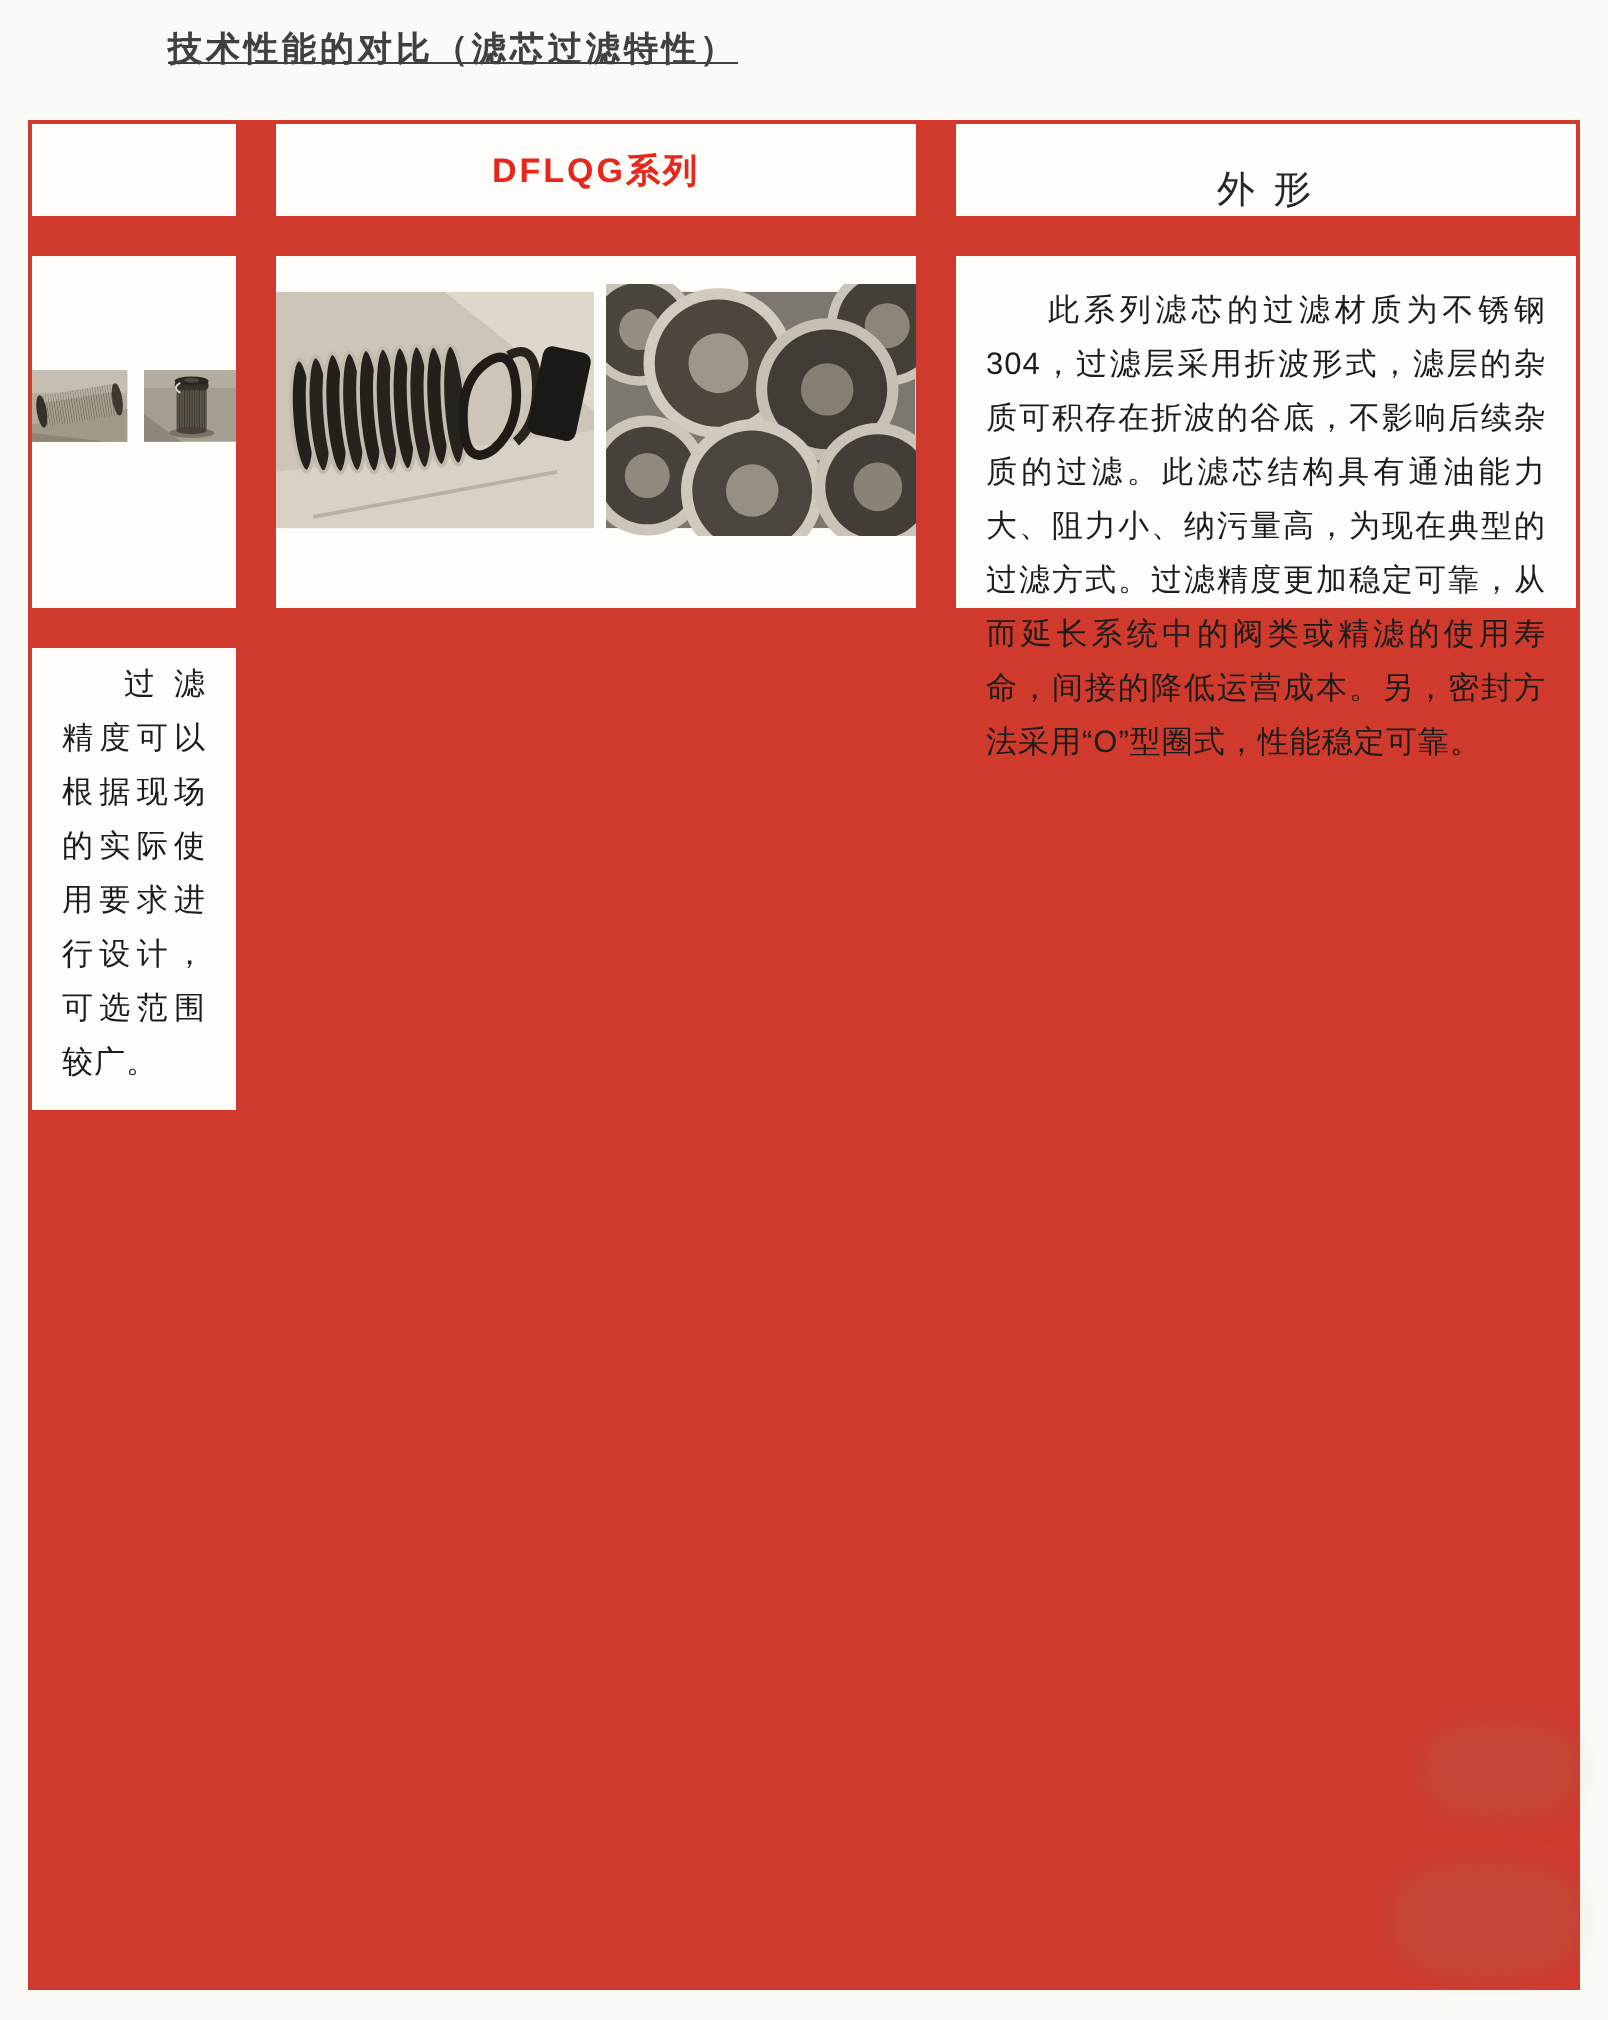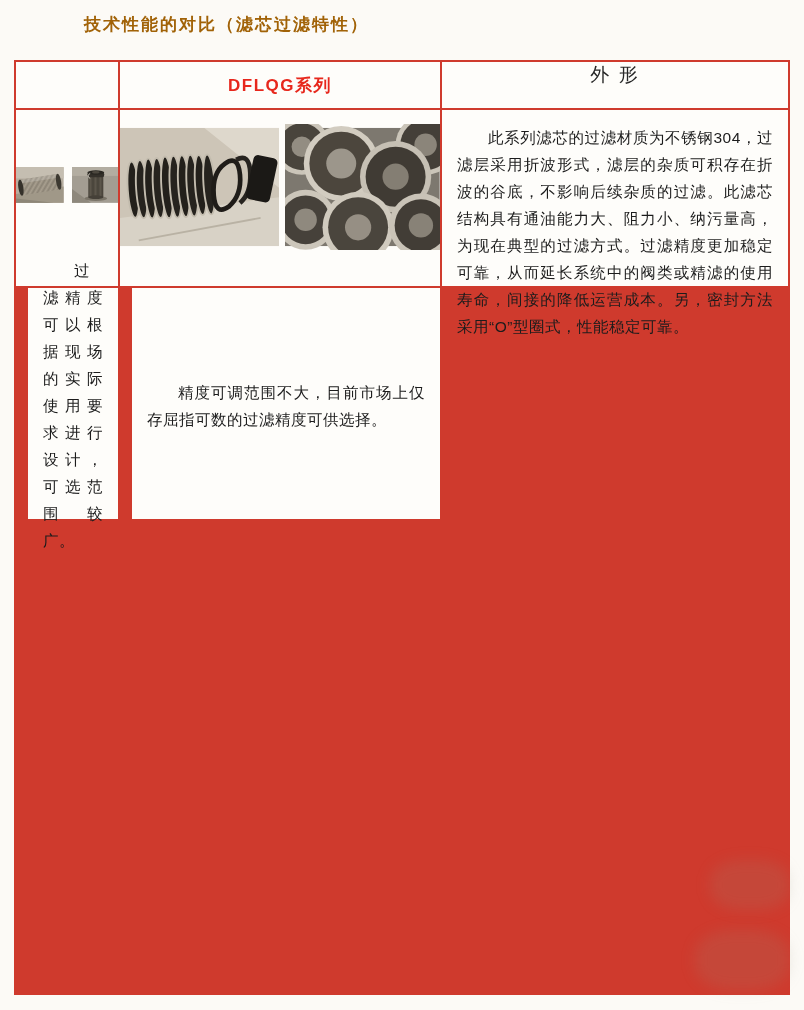--- a/index.html
+++ b/index.html
@@ -5,47 +5,47 @@
   html,body{margin:0;padding:0;}
   body{
     width:804px;height:1010px;
     background:#fcfaf6;
     font-family:"Liberation Sans","DejaVu Sans",sans-serif;
     position:relative;overflow:hidden;
     color:#1a1a1a;
   }
   .page-title{
     position:absolute;left:84px;top:13px;
-    font-size:17px;font-weight:bold;letter-spacing:2px;color:#a16207;
+    font-size:17px;font-weight:bold;letter-spacing:2px;color:#404040;text-decoration:underline;
   }
   .cmp-table{
     position:absolute;left:14px;top:60px;width:776px;height:935px;
     display:grid;
     grid-template-columns:102px 320px 1fr;
     grid-template-rows:46px 176px 231px 231px 1fr;
-    gap:2px;
+    gap:20px;
     background:#cf3a2d;
     border:2px solid #cf3a2d;
     box-sizing:border-box;
   }
   .cell{background:#fefdfa;box-sizing:border-box;}
   .c-head{
     display:flex;align-items:center;justify-content:center;
     color:#e7271c;font-weight:bold;font-size:17px;letter-spacing:1.5px;
   }
   .c-label{
-    display:flex;flex-direction:column;align-items:center;justify-content:flex-start;
+    display:flex;flex-direction:column;align-items:center;justify-content:flex-end;
     gap:24px;font-size:19px;color:#262626;letter-spacing:2px;
   }
   .c-text{padding:14px 15px 10px 15px;}
   .c-text p{
     margin:0;text-indent:2em;font-size:15.5px;line-height:27px;
     text-align:justify;color:#1c1c1c;letter-spacing:0.5px;
   }
-  .v-center{display:flex;flex-direction:column;justify-content:center;margin-left:12px;}
+  .v-center{display:flex;flex-direction:column;justify-content:flex-end;}
   .photo-pair{
     display:flex;gap:8px;justify-content:center;align-items:flex-start;
     padding-top:18px;
   }
   .photo{display:block;border:0;}
   .smudge{
     position:absolute;background:rgba(150,140,125,0.16);
     filter:blur(7px);border-radius:40%;
   }
 </style>
@@ -156,21 +156,18 @@
     </div>
   </div>
 
   <div class="cell c-text">
     <p>此系列滤芯的过滤材质为不锈钢304，过滤层采用折波形式，滤层的杂质可积存在折波的谷底，不影响后续杂质的过滤。此滤芯结构具有通油能力大、阻力小、纳污量高，为现在典型的过滤方式。过滤精度更加稳定可靠，从而延长系统中的阀类或精滤的使用寿命，间接的降低运营成本。另，密封方法采用“O”型圈式，性能稳定可靠。</p>
   </div>
 
   <div class="cell c-text v-center">
     <p>过滤精度可以根据现场的实际使用要求进行设计，可选范围较广。</p>
   </div>
-  <div class="cell c-text v-center">
-    <p>精度可调范围不大，目前市场上仅存屈指可数的过滤精度可供选择。</p>
-  </div>
 
 
 </div>
 
 <div class="smudge" style="left:710px;top:860px;width:80px;height:50px;"></div>
 <div class="smudge" style="left:695px;top:930px;width:95px;height:60px;"></div>
 
 </body></html>

